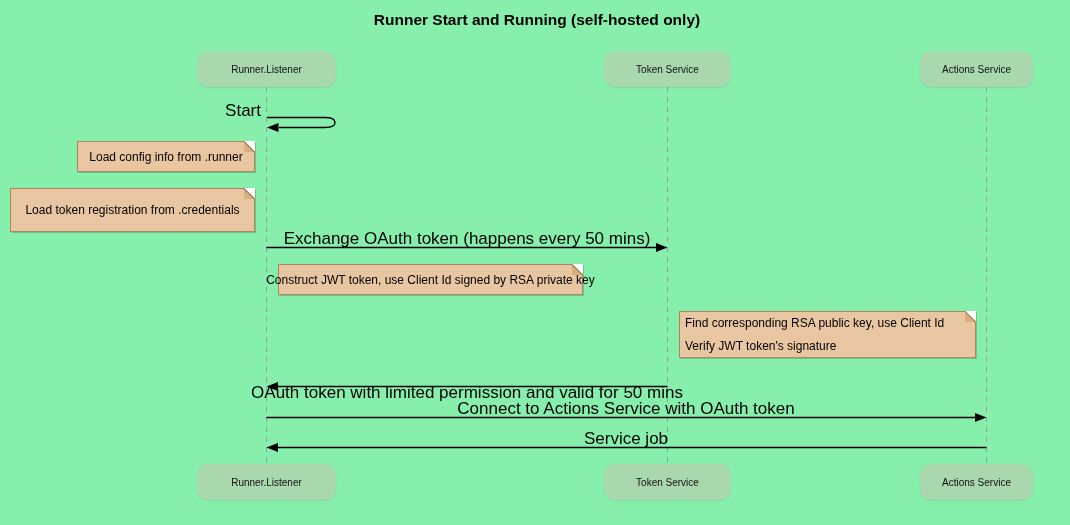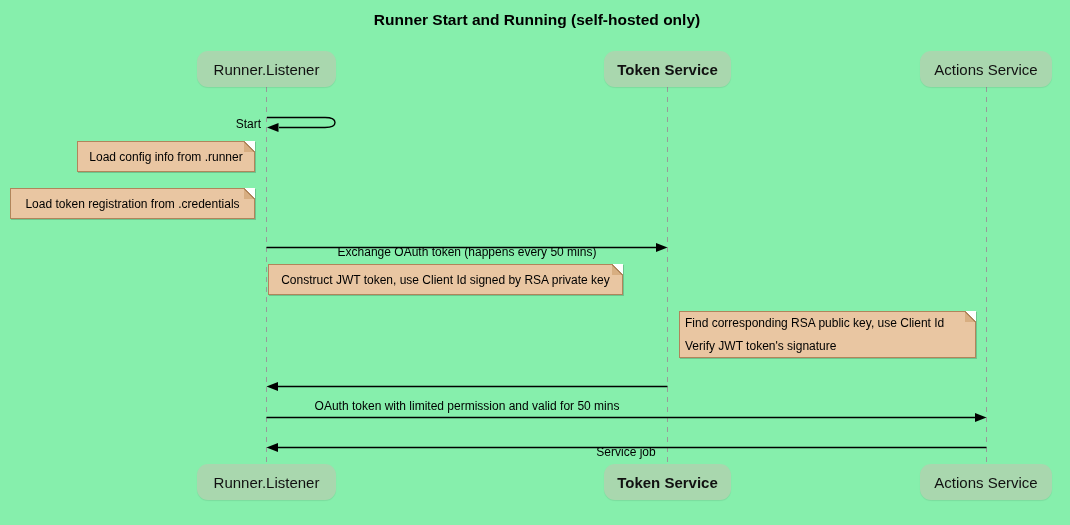--- a/index.html
+++ b/index.html
@@ -26,45 +26,44 @@
     color: #000000;
   }
   .participant {
     position: absolute;
     height: 36px;
     border-radius: 11px;
     background: var(--participant-fill, #a9d7ae);
     display: flex;
     align-items: center;
     justify-content: center;
-    font-size: 15px;
+    font-size: 10px;
     color: #111111;
     box-shadow: 0 1px 1px rgba(0,0,0,0.08);
   }
   .p-runner  { left: 197px; width: 139px; }
-  .p-token   { left: 604px; width: 127px; font-weight: bold; }
-  .p-actions { left: 920px; width: 132px; }
+  .p-token   { left: 604px; width: 127px; }
+  .p-actions { left: 920px; width: 113px; }
   .p-top     { top: 51px; }
   .p-bottom  { top: 464px; }
 
   .connector-layer {
     position: absolute;
     left: 0; top: 0;
     width: 1070px;
     height: 525px;
     pointer-events: none;
   }
 
   .msg-label {
     position: absolute;
-    font-size: 12px;
+    font-size: 17px;
     color: #000000;
     white-space: nowrap;
     line-height: 14px;
-    margin-top: 13px;
   }
   .msg-center { transform: translateX(-50%); }
   .msg-right  { transform: translateX(-100%); }
 
   .note {
     position: absolute;
     background: var(--note-fill, #e9c6a2);
     border: 1px solid var(--note-border, #b0855b);
     box-shadow: 1px 1px 0 rgba(0,0,0,0.18);
     box-sizing: border-box;
@@ -135,34 +134,35 @@
   <div class="participant p-runner p-bottom">Runner.Listener</div>
   <div class="participant p-token p-bottom">Token Service</div>
   <div class="participant p-actions p-bottom">Actions Service</div>
 
   <div class="msg-label msg-right" style="left:261px; top:104px;">Start</div>
 
   <div class="msg-label msg-center" style="left:467px; top:232px;">Exchange OAuth token (happens every 50 mins)</div>
 
   <div class="msg-label msg-center" style="left:467px; top:386px;">OAuth token with limited permission and valid for 50 mins</div>
 
+  <div class="msg-label msg-center" style="left:626px; top:402px;">Connect to Actions Service with OAuth token</div>
 
   <div class="msg-label msg-center" style="left:626px; top:432px;">Service job</div>
 
   <div class="note note-center" style="left:77px; top:141px; width:178px; height:31px;">
     <span class="note-fold"></span>
     <span class="note-line">Load config info from .runner</span>
   </div>
 
-  <div class="note note-center" style="left:10px; top:188px; width:245px; height:31px;">
+  <div class="note note-center" style="left:10px; top:188px; width:245px; height:44px;">
     <span class="note-fold"></span>
     <span class="note-line">Load token registration from .credentials</span>
   </div>
 
-  <div class="note note-center" style="left:268px; top:264px; width:355px; height:31px;text-align:right;">
+  <div class="note note-center" style="left:278px; top:264px; width:305px; height:31px;text-align:right;">
     <span class="note-fold"></span>
     <span class="note-line">Construct JWT token, use Client Id signed by RSA private key</span>
   </div>
 
   <div class="note" style="left:679px; top:311px; width:297px; height:47px;justify-content:space-between;">
     <span class="note-fold"></span>
     <span class="note-line">Find corresponding RSA public key, use Client Id</span>
     <span class="note-line">Verify JWT token's signature</span>
   </div>
 

